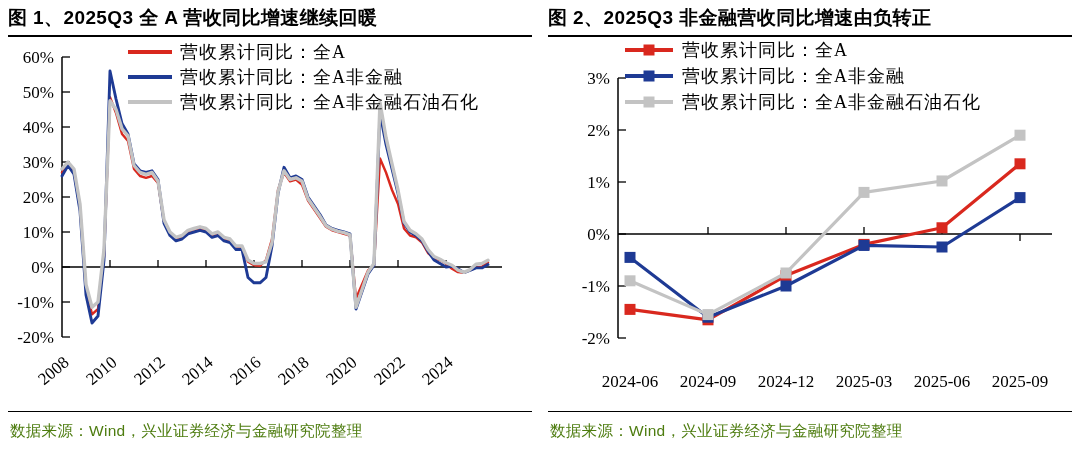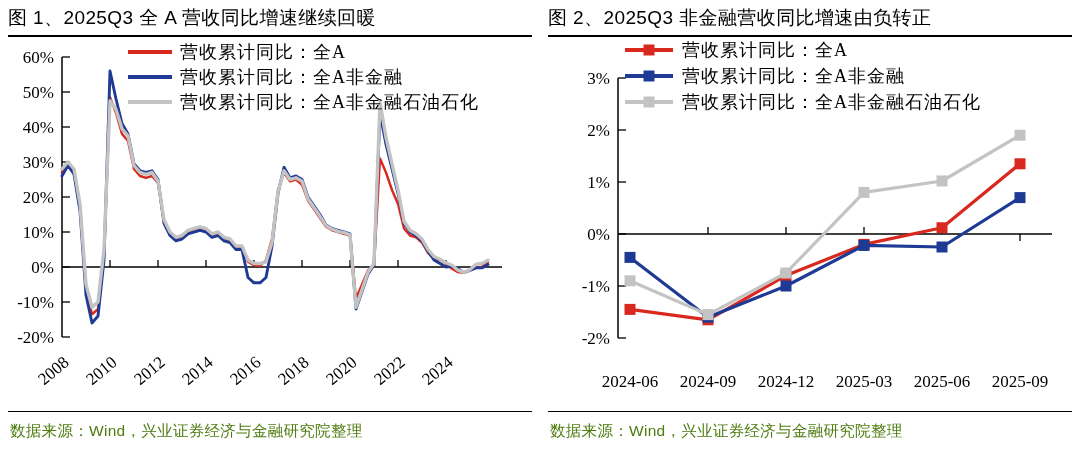--- a/index.html
+++ b/index.html
@@ -1,21 +1,21 @@
 <!DOCTYPE html>
 <html><head>
 <meta charset="utf-8">
 <style>
   html,body{margin:0;padding:0;background:#ffffff;}
   body{width:1080px;height:450px;position:relative;overflow:hidden;
        font-family:"Liberation Sans","DejaVu Sans",sans-serif;}
   .panel{position:absolute;top:0;width:540px;height:450px;}
   #panel1{left:0;}
   #panel2{left:540px;}
-  .fig-title{position:absolute;top:5px;left:8px;font-size:19px;font-weight:normal;
+  .fig-title{position:absolute;top:5px;left:8px;font-size:19px;font-weight:bold;
              color:#000;letter-spacing:0.4px;white-space:nowrap;}
   .title-rule{position:absolute;top:35px;left:8px;width:524px;height:0;
               border-top:2px solid #000;}
   .chart{position:absolute;top:40px;left:0;}
   .bottom-rule{position:absolute;top:411px;left:8px;width:524px;height:0;
                border-top:1.5px solid #000;}
   .source{position:absolute;top:421px;left:10px;font-size:15.5px;color:#4d7c0f;
           letter-spacing:0.3px;white-space:nowrap;}
 </style>
 </head>

